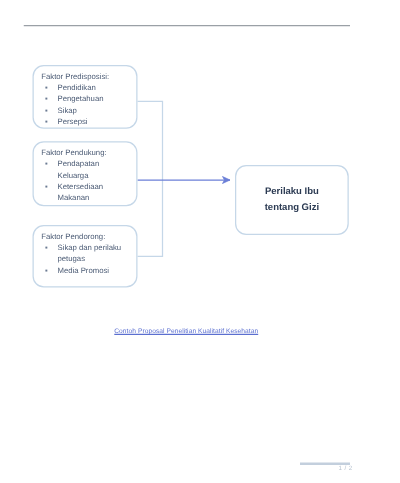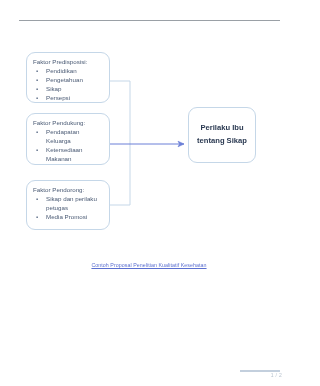--- a/index.html
+++ b/index.html
@@ -72,21 +72,21 @@
   .factor-list li .bullet{
     position:absolute;left:3px;top:0px;
     font-size:6.2px;color:#6a7a92;line-height:1.45;
   }
 
   #node-predisposisi{left:26px;top:52px;width:84px;height:51px;}
   #node-pendukung{left:26px;top:113px;width:84px;height:52px;}
   #node-pendorong{left:26px;top:180px;width:84px;height:50px;}
 
   #node-outcome{
-    left:188px;top:107px;width:68px;height:56px;
+    left:188px;top:132px;width:91px;height:56px;
     display:flex;align-items:center;justify-content:center;
   }
   .outcome-text{
     font-size:7.6px;
     font-weight:bold;
     color:#2b3a52;
     line-height:1.7;
     text-align:center;
   }
 
@@ -168,21 +168,21 @@
         <li>
           <span class="bullet">▪</span>
           <span>Media Promosi</span>
         </li>
       </ul>
     </div>
 
     <div class="node" id="node-outcome">
       <div class="outcome-text">
         <span>Perilaku Ibu</span><br>
-        <span>tentang Sikap</span>
+        <span>tentang Gizi</span>
       </div>
     </div>
 
   </div>
 
   <div class="caption-link">
     <a href="#">Contoh Proposal Penelitian Kualitatif Kesehatan</a>
   </div>
 
   <div class="footer-rule"></div>

